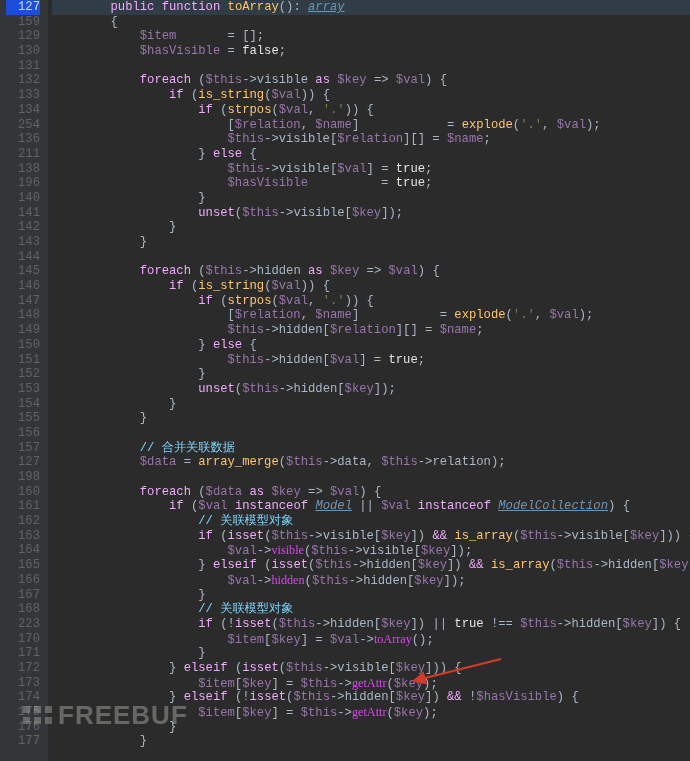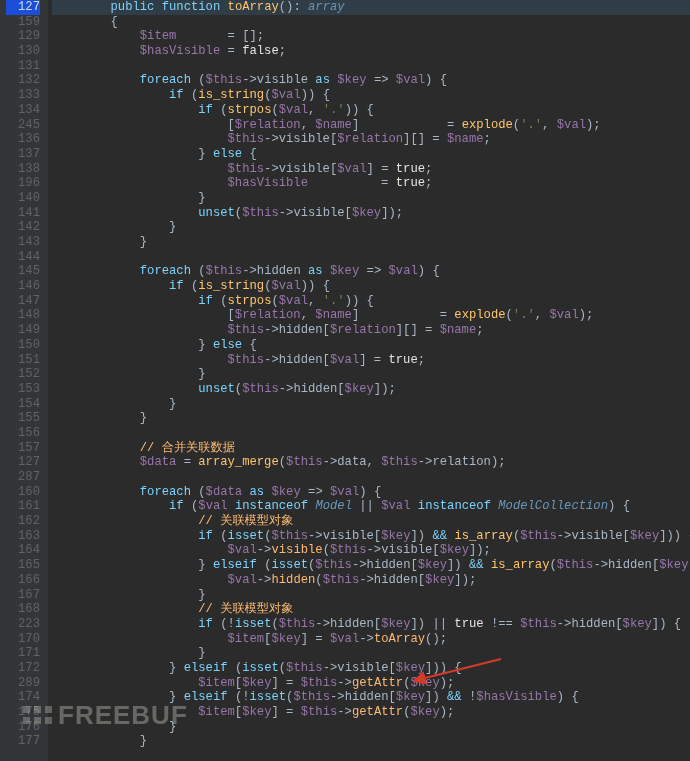--- a/index.html
+++ b/index.html
@@ -38,30 +38,30 @@
     white-space: pre;
     padding: 0 0 0 4px;
     flex: 1;
     position: relative;
   }
   .line { height: 14.7px; display: block; }
   .line.hl {
     background: rgba(56,92,120,0.35);
   }
   
-  .kw      { color: #7dd3fc; }   
+  .kw      { color: #f0abfc; }   
   .fn      { color: #ffc66d; }   
   .var     { color: #9876aa; }   
   .str     { color: #6a8759; }   
   .const   { color: #e5e5e5; }   
-  .type    { color: #6897bb; font-style: italic; }
-  .cmt     { color: #fdba74; }   
+  .type    { color: #6897bb; font-style: italic; text-decoration: underline; }
+  .cmt     { color: #7dd3fc; }   
   .punc    { color: #a9b7c6; }
   .brace   { color: #a9b7c6; }
-  .meth    { color: #fdba74; }   
+  .meth    { color: #d946ef; font-family: Liberation Serif, serif; }   
 
   .arrow-anno {
     position: absolute;
     pointer-events: none;
     left: 415px;
     top: 657px;
     width: 90px;
     height: 24px;
     overflow: visible;
   }
@@ -101,23 +101,23 @@
 <div class="editor">
   <div class="gutter" id="gutter">
       <div class="hl">127</div>
       <div>159</div>
       <div>129</div>
       <div>130</div>
       <div>131</div>
       <div>132</div>
       <div>133</div>
       <div>134</div>
-      <div>245</div>
+      <div>254</div>
       <div>136</div>
-      <div>137</div>
+      <div>211</div>
       <div>138</div>
       <div>196</div>
       <div>140</div>
       <div>141</div>
       <div>142</div>
       <div>143</div>
       <div>144</div>
       <div>145</div>
       <div>146</div>
       <div>147</div>
@@ -125,35 +125,35 @@
       <div>149</div>
       <div>150</div>
       <div>151</div>
       <div>152</div>
       <div>153</div>
       <div>154</div>
       <div>155</div>
       <div>156</div>
       <div>157</div>
       <div>127</div>
-      <div>287</div>
+      <div>198</div>
       <div>160</div>
       <div>161</div>
       <div>162</div>
       <div>163</div>
       <div>164</div>
       <div>165</div>
       <div>166</div>
       <div>167</div>
       <div>168</div>
       <div>223</div>
       <div>170</div>
       <div>171</div>
       <div>172</div>
-      <div>289</div>
+      <div>173</div>
       <div>174</div>
       <div>175</div>
       <div>176</div>
       <div>177</div>
     </div>
   <div class="code" id="code"><span class="line hl">        <span class="kw">public</span><span class="punc"> </span><span class="kw">function</span><span class="punc"> </span><span class="fn">toArray</span><span class="punc">(): </span><span class="type">array</span></span><span class="line">        <span class="brace">{</span></span><span class="line">            <span class="var">$item</span><span class="punc">       = [];</span></span><span class="line">            <span class="var">$hasVisible</span><span class="punc"> = </span><span class="const">false</span><span class="punc">;</span></span><span class="line">&nbsp;</span><span class="line">            <span class="kw">foreach</span><span class="punc"> (</span><span class="var">$this</span><span class="punc">-&gt;visible </span><span class="kw">as</span><span class="punc"> </span><span class="var">$key</span><span class="punc"> =&gt; </span><span class="var">$val</span><span class="punc">) {</span></span><span class="line">                <span class="kw">if</span><span class="punc"> (</span><span class="fn">is_string</span><span class="punc">(</span><span class="var">$val</span><span class="punc">)) {</span></span><span class="line">                    <span class="kw">if</span><span class="punc"> (</span><span class="fn">strpos</span><span class="punc">(</span><span class="var">$val</span><span class="punc">, </span><span class="str">'.'</span><span class="punc">)) {</span></span><span class="line">                        <span class="punc">[</span><span class="var">$relation</span><span class="punc">, </span><span class="var">$name</span><span class="punc">]            = </span><span class="fn">explode</span><span class="punc">(</span><span class="str">'.'</span><span class="punc">, </span><span class="var">$val</span><span class="punc">);</span></span><span class="line">                        <span class="var">$this</span><span class="punc">-&gt;visible[</span><span class="var">$relation</span><span class="punc">][] = </span><span class="var">$name</span><span class="punc">;</span></span><span class="line">                    <span class="punc">} </span><span class="kw">else</span><span class="punc"> {</span></span><span class="line">                        <span class="var">$this</span><span class="punc">-&gt;visible[</span><span class="var">$val</span><span class="punc">] = </span><span class="const">true</span><span class="punc">;</span></span><span class="line">                        <span class="var">$hasVisible</span><span class="punc">          = </span><span class="const">true</span><span class="punc">;</span></span><span class="line">                    <span class="punc">}</span></span><span class="line">                    <span class="kw">unset</span><span class="punc">(</span><span class="var">$this</span><span class="punc">-&gt;visible[</span><span class="var">$key</span><span class="punc">]);</span></span><span class="line">                <span class="punc">}</span></span><span class="line">            <span class="punc">}</span></span><span class="line">&nbsp;</span><span class="line">            <span class="kw">foreach</span><span class="punc"> (</span><span class="var">$this</span><span class="punc">-&gt;hidden </span><span class="kw">as</span><span class="punc"> </span><span class="var">$key</span><span class="punc"> =&gt; </span><span class="var">$val</span><span class="punc">) {</span></span><span class="line">                <span class="kw">if</span><span class="punc"> (</span><span class="fn">is_string</span><span class="punc">(</span><span class="var">$val</span><span class="punc">)) {</span></span><span class="line">                    <span class="kw">if</span><span class="punc"> (</span><span class="fn">strpos</span><span class="punc">(</span><span class="var">$val</span><span class="punc">, </span><span class="str">'.'</span><span class="punc">)) {</span></span><span class="line">                        <span class="punc">[</span><span class="var">$relation</span><span class="punc">, </span><span class="var">$name</span><span class="punc">]           = </span><span class="fn">explode</span><span class="punc">(</span><span class="str">'.'</span><span class="punc">, </span><span class="var">$val</span><span class="punc">);</span></span><span class="line">                        <span class="var">$this</span><span class="punc">-&gt;hidden[</span><span class="var">$relation</span><span class="punc">][] = </span><span class="var">$name</span><span class="punc">;</span></span><span class="line">                    <span class="punc">} </span><span class="kw">else</span><span class="punc"> {</span></span><span class="line">                        <span class="var">$this</span><span class="punc">-&gt;hidden[</span><span class="var">$val</span><span class="punc">] = </span><span class="const">true</span><span class="punc">;</span></span><span class="line">                    <span class="punc">}</span></span><span class="line">                    <span class="kw">unset</span><span class="punc">(</span><span class="var">$this</span><span class="punc">-&gt;hidden[</span><span class="var">$key</span><span class="punc">]);</span></span><span class="line">                <span class="punc">}</span></span><span class="line">            <span class="punc">}</span></span><span class="line">&nbsp;</span><span class="line">            <span class="cmt">// 合并关联数据</span></span><span class="line">            <span class="var">$data</span><span class="punc"> = </span><span class="fn">array_merge</span><span class="punc">(</span><span class="var">$this</span><span class="punc">-&gt;data, </span><span class="var">$this</span><span class="punc">-&gt;relation);</span></span><span class="line">&nbsp;</span><span class="line">            <span class="kw">foreach</span><span class="punc"> (</span><span class="var">$data</span><span class="punc"> </span><span class="kw">as</span><span class="punc"> </span><span class="var">$key</span><span class="punc"> =&gt; </span><span class="var">$val</span><span class="punc">) {</span></span><span class="line">                <span class="kw">if</span><span class="punc"> (</span><span class="var">$val</span><span class="punc"> </span><span class="kw">instanceof</span><span class="punc"> </span><span class="type">Model</span><span class="punc"> || </span><span class="var">$val</span><span class="punc"> </span><span class="kw">instanceof</span><span class="punc"> </span><span class="type">ModelCollection</span><span class="punc">) {</span></span><span class="line">                    <span class="cmt">// 关联模型对象</span></span><span class="line">                    <span class="kw">if</span><span class="punc"> (</span><span class="kw">isset</span><span class="punc">(</span><span class="var">$this</span><span class="punc">-&gt;visible[</span><span class="var">$key</span><span class="punc">]) </span><span class="kw">&amp;&amp;</span><span class="punc"> </span><span class="fn">is_array</span><span class="punc">(</span><span class="var">$this</span><span class="punc">-&gt;visible[</span><span class="var">$key</span><span class="punc">])) {</span></span><span class="line">                        <span class="var">$val</span><span class="punc">-&gt;</span><span class="meth">visible</span><span class="punc">(</span><span class="var">$this</span><span class="punc">-&gt;visible[</span><span class="var">$key</span><span class="punc">]);</span></span><span class="line">                    <span class="punc">} </span><span class="kw">elseif</span><span class="punc"> (</span><span class="kw">isset</span><span class="punc">(</span><span class="var">$this</span><span class="punc">-&gt;hidden[</span><span class="var">$key</span><span class="punc">]) </span><span class="kw">&amp;&amp;</span><span class="punc"> </span><span class="fn">is_array</span><span class="punc">(</span><span class="var">$this</span><span class="punc">-&gt;hidden[</span><span class="var">$key</span><span class="punc">])) {</span></span><span class="line">                        <span class="var">$val</span><span class="punc">-&gt;</span><span class="meth">hidden</span><span class="punc">(</span><span class="var">$this</span><span class="punc">-&gt;hidden[</span><span class="var">$key</span><span class="punc">]);</span></span><span class="line">                    <span class="punc">}</span></span><span class="line">                    <span class="cmt">// 关联模型对象</span></span><span class="line">                    <span class="kw">if</span><span class="punc"> (!</span><span class="kw">isset</span><span class="punc">(</span><span class="var">$this</span><span class="punc">-&gt;hidden[</span><span class="var">$key</span><span class="punc">]) || </span><span class="const">true</span><span class="punc"> !== </span><span class="var">$this</span><span class="punc">-&gt;hidden[</span><span class="var">$key</span><span class="punc">]) {</span></span><span class="line">                        <span class="var">$item</span><span class="punc">[</span><span class="var">$key</span><span class="punc">] = </span><span class="var">$val</span><span class="punc">-&gt;</span><span class="meth">toArray</span><span class="punc">();</span></span><span class="line">                    <span class="punc">}</span></span><span class="line">                <span class="punc">} </span><span class="kw">elseif</span><span class="punc"> (</span><span class="kw">isset</span><span class="punc">(</span><span class="var">$this</span><span class="punc">-&gt;visible[</span><span class="var">$key</span><span class="punc">])) {</span></span><span class="line">                    <span class="var">$item</span><span class="punc">[</span><span class="var">$key</span><span class="punc">] = </span><span class="var">$this</span><span class="punc">-&gt;</span><span class="meth">getAttr</span><span class="punc">(</span><span class="var">$key</span><span class="punc">);</span></span><span class="line">                <span class="punc">} </span><span class="kw">elseif</span><span class="punc"> (!</span><span class="kw">isset</span><span class="punc">(</span><span class="var">$this</span><span class="punc">-&gt;hidden[</span><span class="var">$key</span><span class="punc">]) </span><span class="kw">&amp;&amp;</span><span class="punc"> !</span><span class="var">$hasVisible</span><span class="punc">) {</span></span><span class="line">                    <span class="var">$item</span><span class="punc">[</span><span class="var">$key</span><span class="punc">] = </span><span class="var">$this</span><span class="punc">-&gt;</span><span class="meth">getAttr</span><span class="punc">(</span><span class="var">$key</span><span class="punc">);</span></span><span class="line">                <span class="punc">}</span></span><span class="line">            <span class="punc">}</span></span></div>
 
   <div class="arrow-anno">
     <svg width="90" height="30" viewBox="0 0 90 30">
       <defs>

